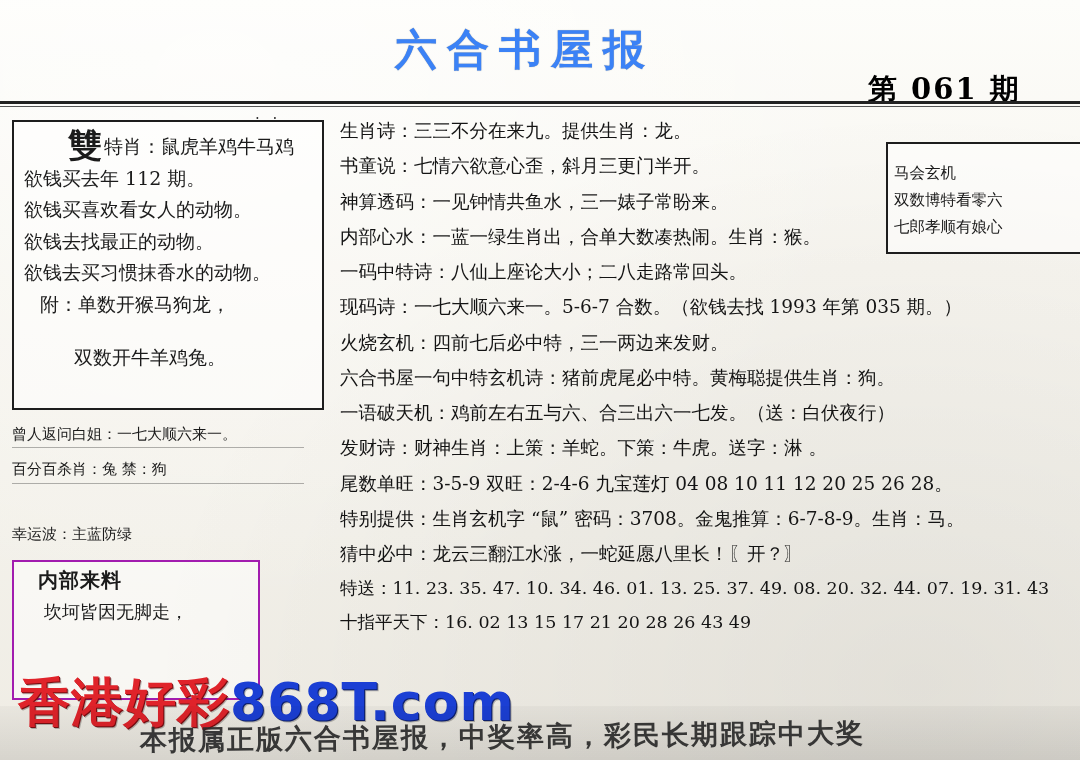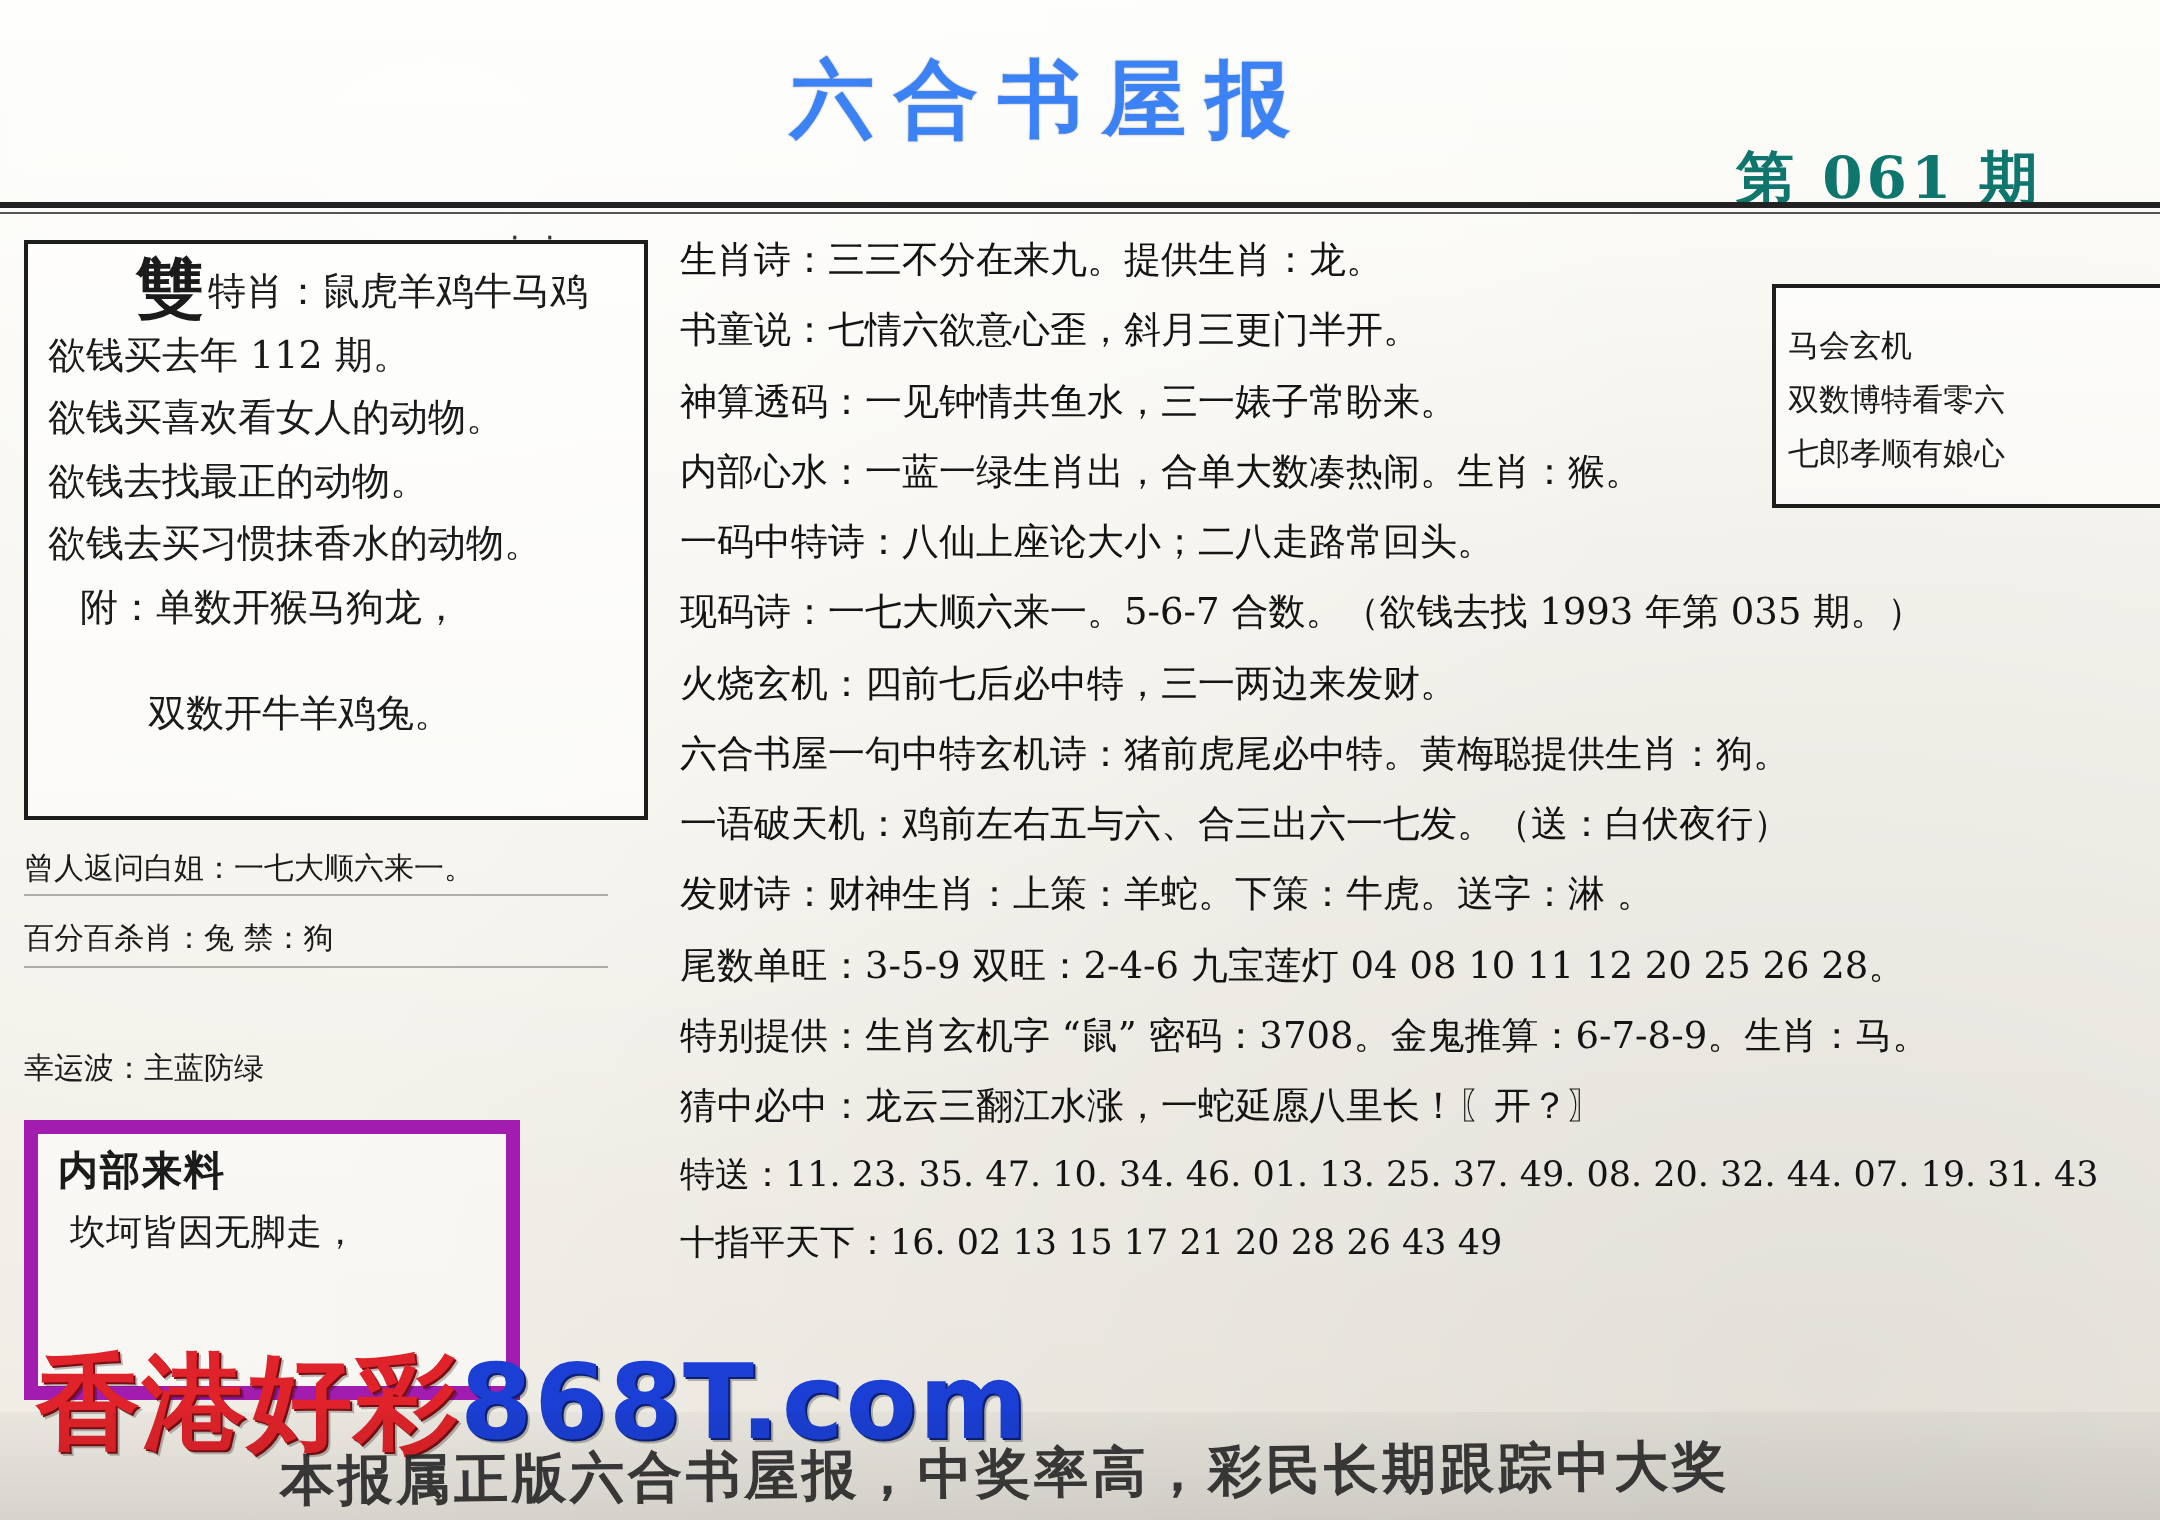--- a/index.html
+++ b/index.html
@@ -56,21 +56,21 @@
     font-family: "DejaVu Serif", "Liberation Serif", serif;
     text-shadow: 0 0 1px rgba(90,90,85,0.6);
     white-space: nowrap;
   }
   .issue {
     position: absolute;
     left: 868px;
     top: 62px;
     font-size: 29px;
     font-weight: 700;
-    color: #0f766e;
+    color: #000000;
     letter-spacing: 2px;
     font-family: "DejaVu Serif", "Liberation Serif", serif;
     white-space: nowrap;
   }
   .rule {
     position: absolute;
     left: 0;
     top: 101px;
     width: 1080px;
     height: 3px;
@@ -145,24 +145,24 @@
     width: 292px;
   }
   .ll.nb { border-bottom: none; margin-top: 40px; }
 
   .inner-box {
     position: absolute;
     left: 12px;
     top: 560px;
     width: 248px;
     height: 140px;
-    border: 7px solid #a21caf;
+    border: 2px solid #a21caf;
     background: rgba(255,255,255,0.5);
     box-sizing: border-box;
-    padding: 5px 10px;
+    padding: 5px 24px;
     font-family: "DejaVu Serif", "Liberation Serif", serif;
   }
   .inner-box .hdr {
     font-size: 20px;
     font-weight: 700;
     letter-spacing: 1px;
     margin-bottom: 4px;
   }
   .inner-box .ib {
     font-size: 18px;

